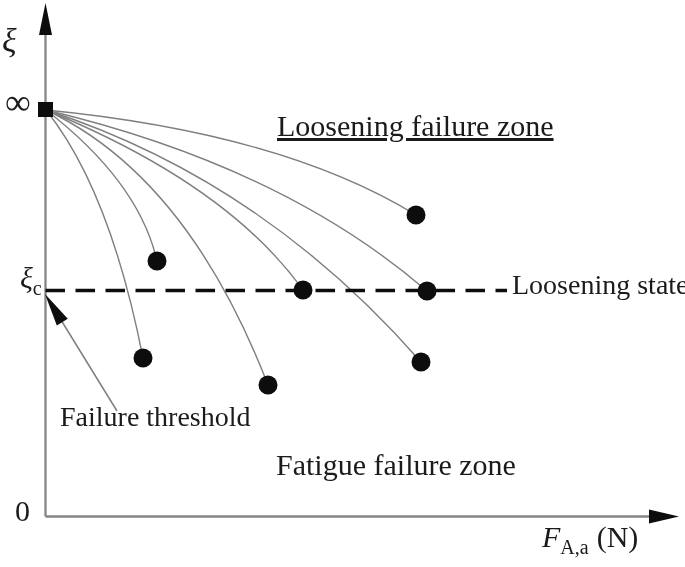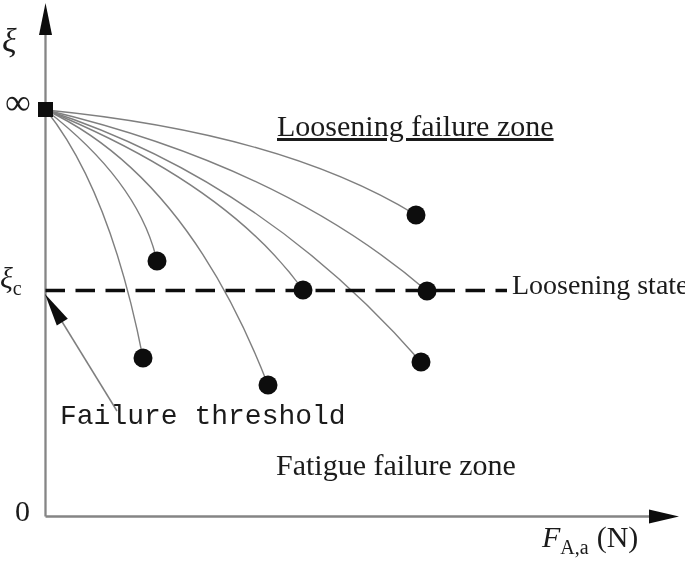--- a/index.html
+++ b/index.html
@@ -45,31 +45,31 @@
       <line x1="117" y1="411" x2="59.15063049293704" y2="316.99477455102266" stroke="#7f7f7f" stroke-width="1.5"></line>
       <polygon points="45,294 67.8,318.7 56.8,325.5" fill="#0d0d0d"></polygon>
     </svg>
 
   <div class="lbl it" style="left:2px;top:24px;font-size:34px;">
     <span>ξ</span>
   </div>
 
   <div class="lbl" style="left:5px;top:84px;font-size:36px;">∞</div>
 
-  <div class="lbl" style="left:0;top:263px;font-size:30px;text-align:right;">
+  <div class="lbl" style="left:20px;top:263px;font-size:30px;text-align:right;">
     <span class="it">ξ</span><sub class="sub-c">c</sub>
   </div>
 
   <div class="lbl" style="left:15px;top:496px;font-size:30px;">0</div>
 
   <div class="lbl" style="left:277px;top:111px;font-size:30px;text-decoration:underline;">Loosening failure zone</div>
 
   <div class="lbl" style="left:512px;top:271px;font-size:28px;">Loosening state</div>
 
-  <div class="lbl" style="left:60px;top:403px;font-size:28px;font-family:Liberation Mono, monospace;">Failure threshold</div>
+  <div class="lbl" style="left:60px;top:403px;font-size:28px;">Failure threshold</div>
 
   <div class="lbl" style="left:276px;top:450px;font-size:30px;">Fatigue failure zone</div>
 
   <div class="lbl" style="left:542px;top:522px;font-size:30px;">
     <span class="it">F</span><sub class="sub-x">A,a</sub><span class="unit">(N)</span>
   </div>
 
 </div>
 
 </body></html>

